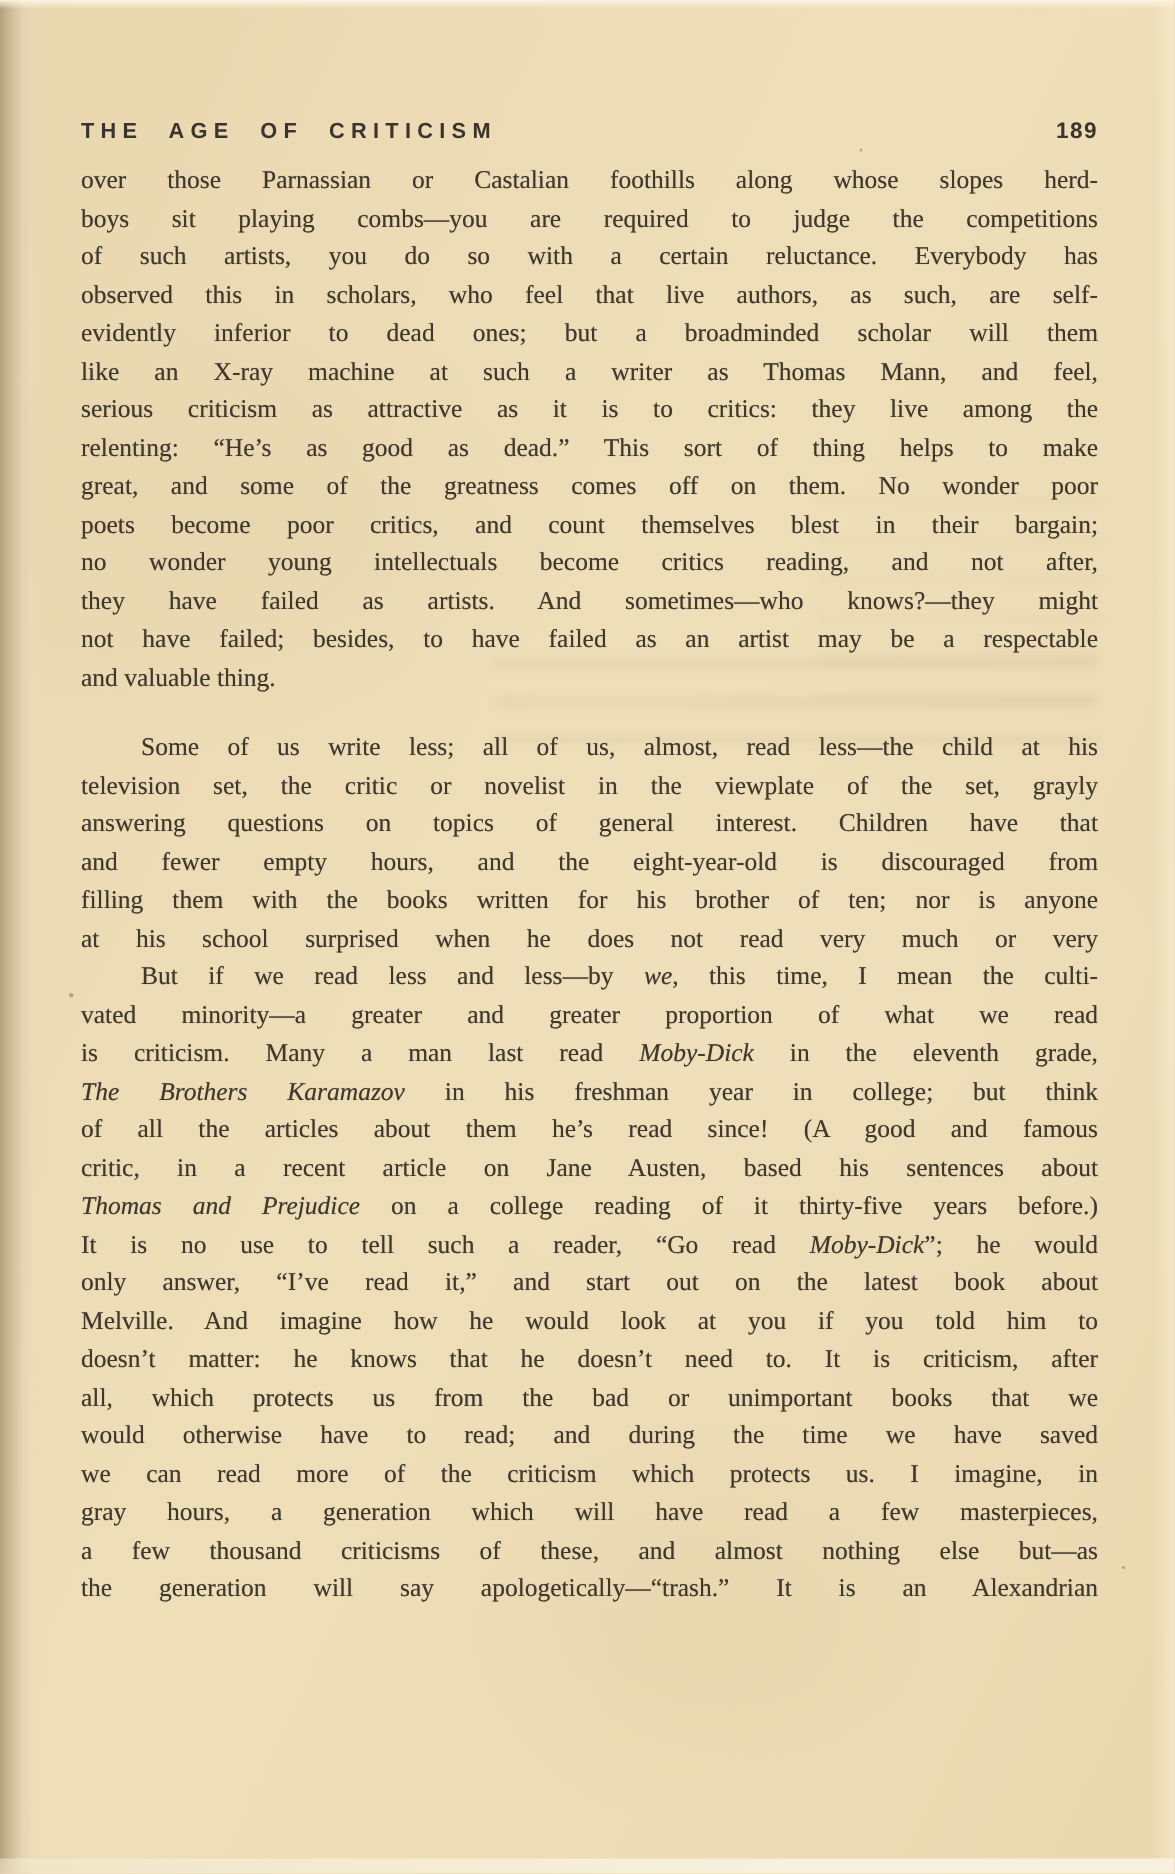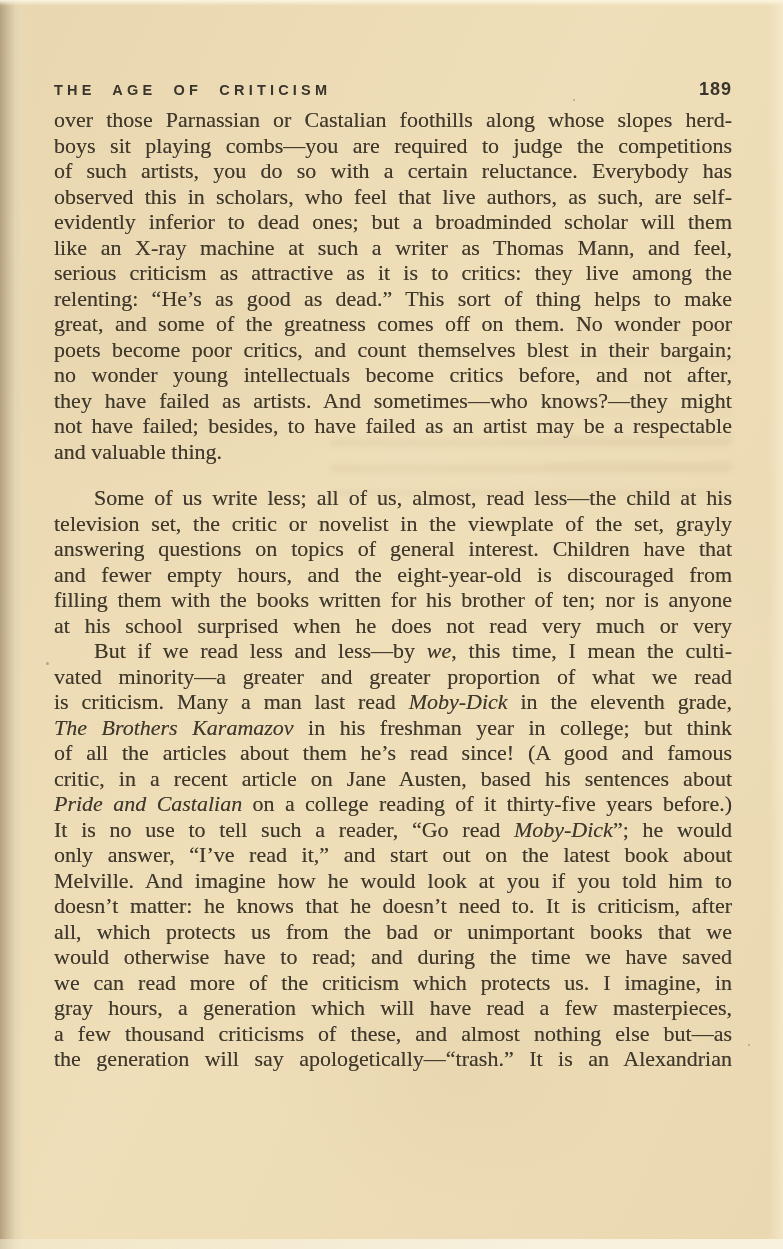--- a/index.html
+++ b/index.html
@@ -62,25 +62,25 @@
   .speck.s2{left:46px;top:662px;width:3px;height:3px;}
   .speck.s3{left:748px;top:1044px;}
 
   .running-head{
     position:absolute;left:54px;top:79px;width:678px;
     display:flex;justify-content:space-between;align-items:baseline;
     font-family:"Liberation Sans","DejaVu Sans",sans-serif;
     font-weight:bold;color:var(--header-ink);gap:47px;
   }
   .head-title{font-size:14.5px;letter-spacing:4.2px;word-spacing:9px;}
-  .page-number{font-size:18px;letter-spacing:1px;}
+  .page-number{font-size:15px;letter-spacing:1px;}
 
   .body-text{
     position:absolute;left:54px;top:107px;width:678px;
-    font-size:22px;line-height:25.5px;color:var(--ink);
+    font-size:17px;line-height:25.5px;color:var(--ink);
     text-shadow:0 0 0.5px rgba(63,56,44,0.55);
   }
   .paragraph{margin:0;}
   .paragraph.space-before{margin-top:21px;}
   .line{text-align:justify;text-align-last:justify;}
   .line.last{text-align:left;text-align-last:left;}
   .line.indent{padding-left:40px;}
   .line i{font-style:italic;}
 </style>
 </head>
@@ -99,41 +99,41 @@
         <div class="line">over those Parnassian or Castalian foothills along whose slopes herd-</div>
         <div class="line">boys sit playing combs—you are required to judge the competitions</div>
         <div class="line">of such artists, you do so with a certain reluctance. Everybody has</div>
         <div class="line">observed this in scholars, who feel that live authors, as such, are self-</div>
         <div class="line">evidently inferior to dead ones; but a broadminded scholar will them</div>
         <div class="line">like an X-ray machine at such a writer as Thomas Mann, and feel,</div>
         <div class="line">serious criticism as attractive as it is to critics: they live among the</div>
         <div class="line">relenting: “He’s as good as dead.” This sort of thing helps to make</div>
         <div class="line">great, and some of the greatness comes off on them. No wonder poor</div>
         <div class="line">poets become poor critics, and count themselves blest in their bargain;</div>
-        <div class="line">no wonder young intellectuals become critics before, and not after,</div>
+        <div class="line">no wonder young intellectuals become critics reading, and not after,</div>
         <div class="line">they have failed as artists. And sometimes—who knows?—they might</div>
         <div class="line">not have failed; besides, to have failed as an artist may be a respectable</div>
         <div class="line last">and valuable thing.</div>
       </div>
       <div class="paragraph space-before">
         <div class="line indent">Some of us write less; all of us, almost, read less—the child at his</div>
         <div class="line">television set, the critic or novelist in the viewplate of the set, grayly</div>
         <div class="line">answering questions on topics of general interest. Children have that</div>
         <div class="line">and fewer empty hours, and the eight-year-old is discouraged from</div>
         <div class="line">filling them with the books written for his brother of ten; nor is anyone</div>
         <div class="line">at his school surprised when he does not read very much or very</div>
       </div>
       <div class="paragraph">
         <div class="line indent">But if we read less and less—by <i>we</i>, this time, I mean the culti-</div>
         <div class="line">vated minority—a greater and greater proportion of what we read</div>
         <div class="line">is criticism. Many a man last read <i>Moby-Dick</i> in the eleventh grade,</div>
         <div class="line"><i>The Brothers Karamazov</i> in his freshman year in college; but think</div>
         <div class="line">of all the articles about them he’s read since! (A good and famous</div>
         <div class="line">critic, in a recent article on Jane Austen, based his sentences about</div>
-        <div class="line"><i>Pride and Castalian</i> on a college reading of it thirty-five years before.)</div>
+        <div class="line"><i>Thomas and Prejudice</i> on a college reading of it thirty-five years before.)</div>
         <div class="line">It is no use to tell such a reader, “Go read <i>Moby-Dick</i>”; he would</div>
         <div class="line">only answer, “I’ve read it,” and start out on the latest book about</div>
         <div class="line">Melville. And imagine how he would look at you if you told him to</div>
         <div class="line">doesn’t matter: he knows that he doesn’t need to. It is criticism, after</div>
         <div class="line">all, which protects us from the bad or unimportant books that we</div>
         <div class="line">would otherwise have to read; and during the time we have saved</div>
         <div class="line">we can read more of the criticism which protects us. I imagine, in</div>
         <div class="line">gray hours, a generation which will have read a few masterpieces,</div>
         <div class="line">a few thousand criticisms of these, and almost nothing else but—as</div>
         <div class="line">the generation will say apologetically—“trash.” It is an Alexandrian</div>

